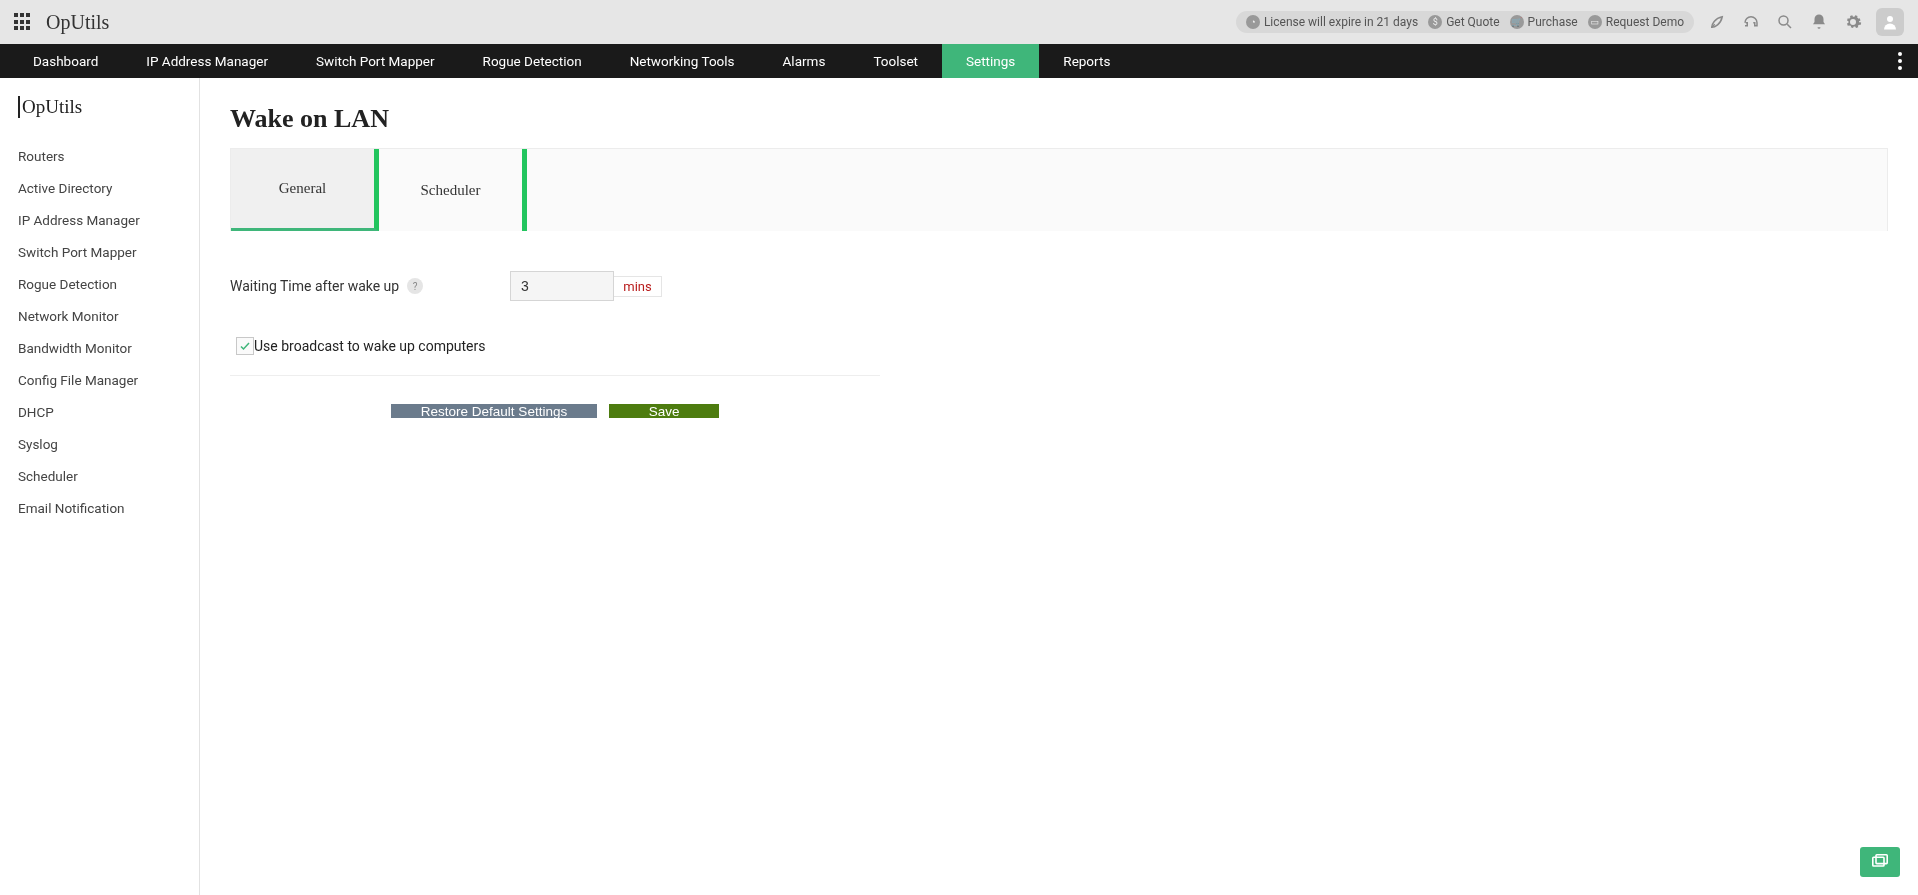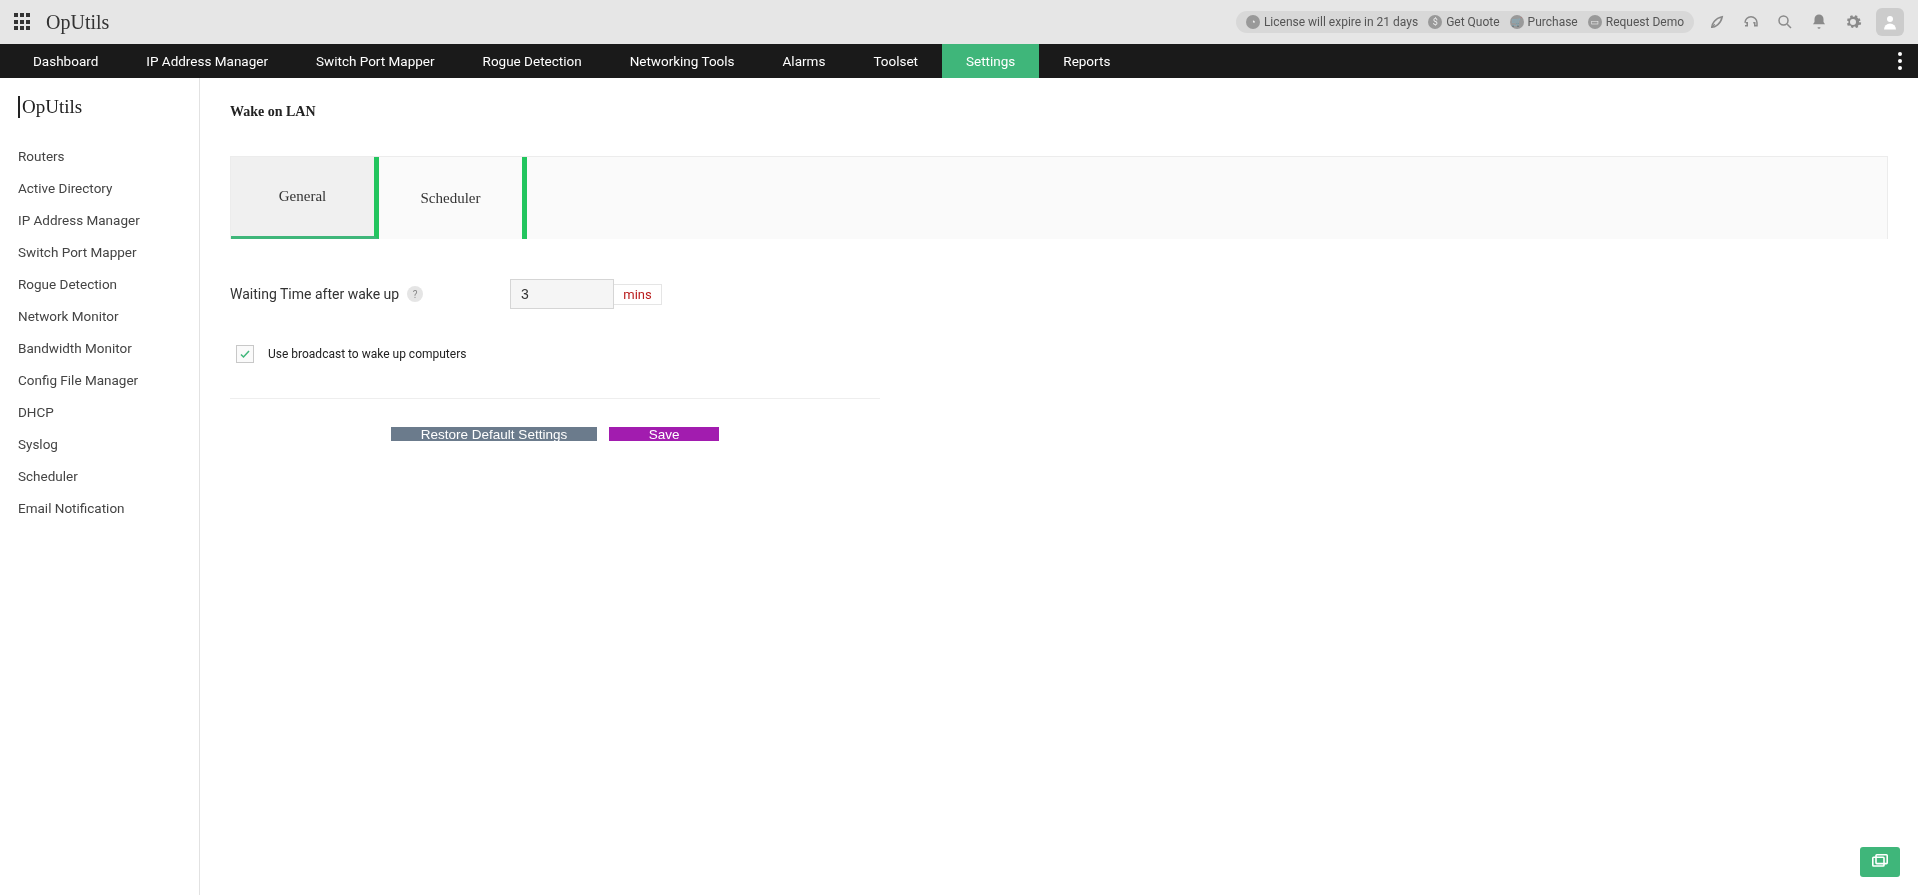--- a/index.html
+++ b/index.html
@@ -118,24 +118,24 @@
     padding: 8px 0;
     cursor: pointer;
   }
 
   .main {
     flex: 1;
     padding: 26px 30px 0 30px;
     position: relative;
   }
   .page-title {
-    font-size: 14px;
+    font-size: 26px;
     font-weight: 600;
     font-family: Georgia, 'Times New Roman', serif;
-    margin-bottom: 36px;
+    margin-bottom: 14px;
   }
 
   .tabstrip {
     display: flex;
     background: #fafafa;
     border: 1px solid #ececec;
     border-bottom: none;
   }
   .tab {
     width: 148px;
@@ -180,36 +180,36 @@
     font-size: 14px;
     color: #333;
   }
   .unit {
     width: 48px; height:21px;
     border:1px solid #e5e5e5; border-left:none;
     display:flex;align-items:center;justify-content:center;
     font-size:13px;color:#b91c1c;background:#fff;
   }
 
-  .checkbox-row { display:flex; align-items:center; gap:14px; font-size:12px; margin-left:6px; margin-bottom: 35px;}
+  .checkbox-row { display:flex; align-items:center; font-size:14px; margin-left:6px; margin-bottom: 20px;}
   .chk {
     width:18px;height:18px;border:1px solid #c8c8c8;background:#fafafa;
     display:inline-flex;align-items:center;justify-content:center;cursor:pointer;
   }
   .chk.checked svg { stroke:#3fb67a; }
 
   .divider { border-top:1px solid #eee; margin-bottom:28px;}
 
   .btn-row { display:flex; gap:12px; justify-content:center; max-width:650px;}
   .btn {
     height:14px; padding:0 22px; border:none; cursor:pointer;
     font-size:13.5px; color:#fff; min-width:110px;
   }
   .btn-secondary { background:#6b7b8c; padding:0 30px;}
-  .btn-primary { background:#a21caf; }
+  .btn-primary { background:#4d7c0f; }
 
   .float-action{
     position:absolute; bottom:18px; right:18px;
     width:40px;height:30px;background:#3fb67a;border-radius:3px;
     display:flex;align-items:center;justify-content:center;cursor:pointer;
   }
 </style>
 </head>
 <body>
 

